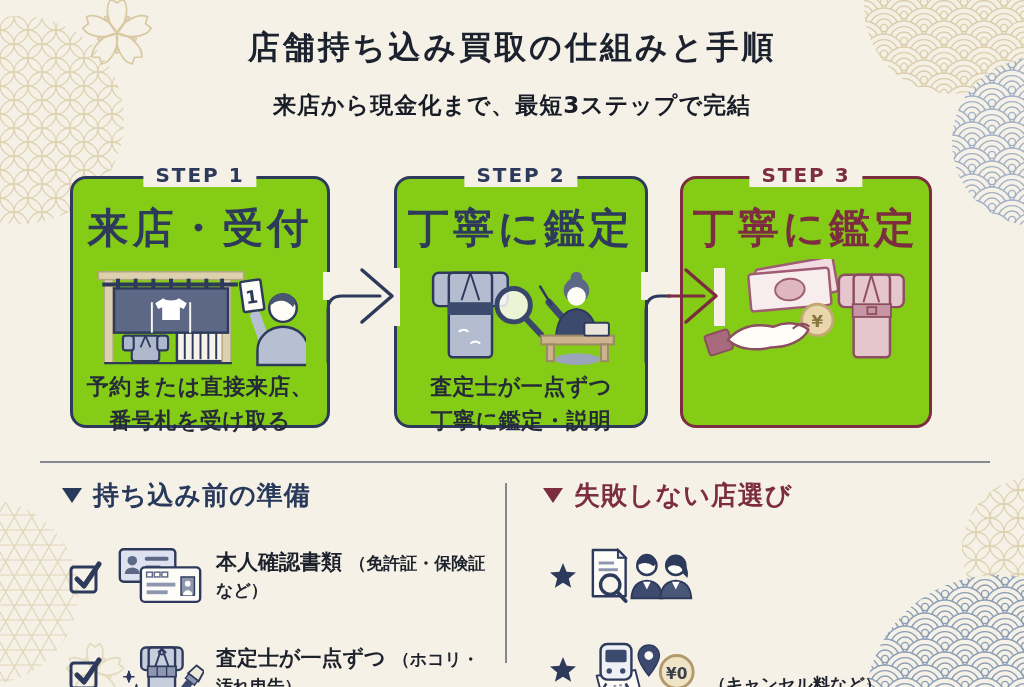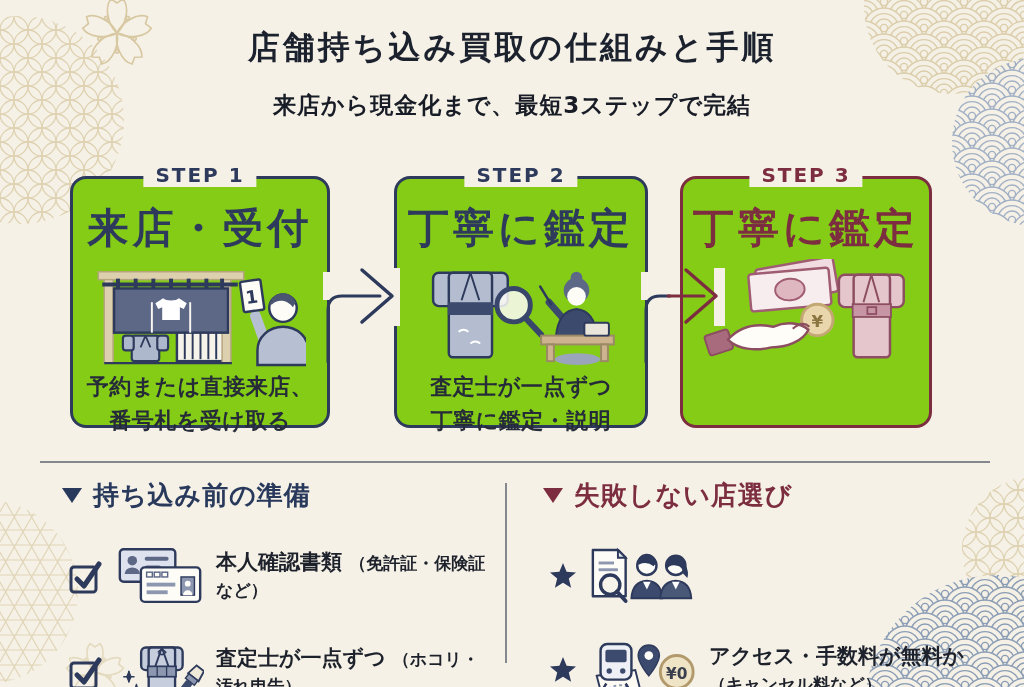--- a/index.html
+++ b/index.html
@@ -2502,18 +2502,18 @@
           <rect x="17" y="11" width="22" height="13" rx="2" fill="#3c4a6e"></rect>
           <circle cx="21" cy="33" r="2.8" fill="#3c4a6e"></circle>
           <circle cx="35" cy="33" r="2.8" fill="#3c4a6e"></circle>
           <path d="M18,46 l-5,8 M38,46 l5,8" stroke="#2e3a5c" stroke-width="2.5"></path>
           <path d="M62,6 a11,11 0 0 1 11,11 c0,8 -11,21 -11,21 c0,0 -11,-13 -11,-21 a11,11 0 0 1 11,-11 z" fill="#3c4a6e" stroke="#2e3a5c" stroke-width="1.5"></path>
           <circle cx="62" cy="17" r="4.5" fill="#fdfcf7"></circle>
           <circle cx="91" cy="34" r="17" fill="#efe4c6" stroke="#b29a6c" stroke-width="3"></circle>
           <text x="91" y="41" text-anchor="middle" font-size="16" font-weight="bold" fill="#3a3f4c">¥0</text>
         </svg>
       </span>
-      <span class="item-text"><span>アクセス・手数料が無料か</span><span class="note">
+      <span class="item-text"><span class="note">
 （キャンセル料など）</span></span>
     </div>
   </div>
 
 </div>
 
 </body></html>

